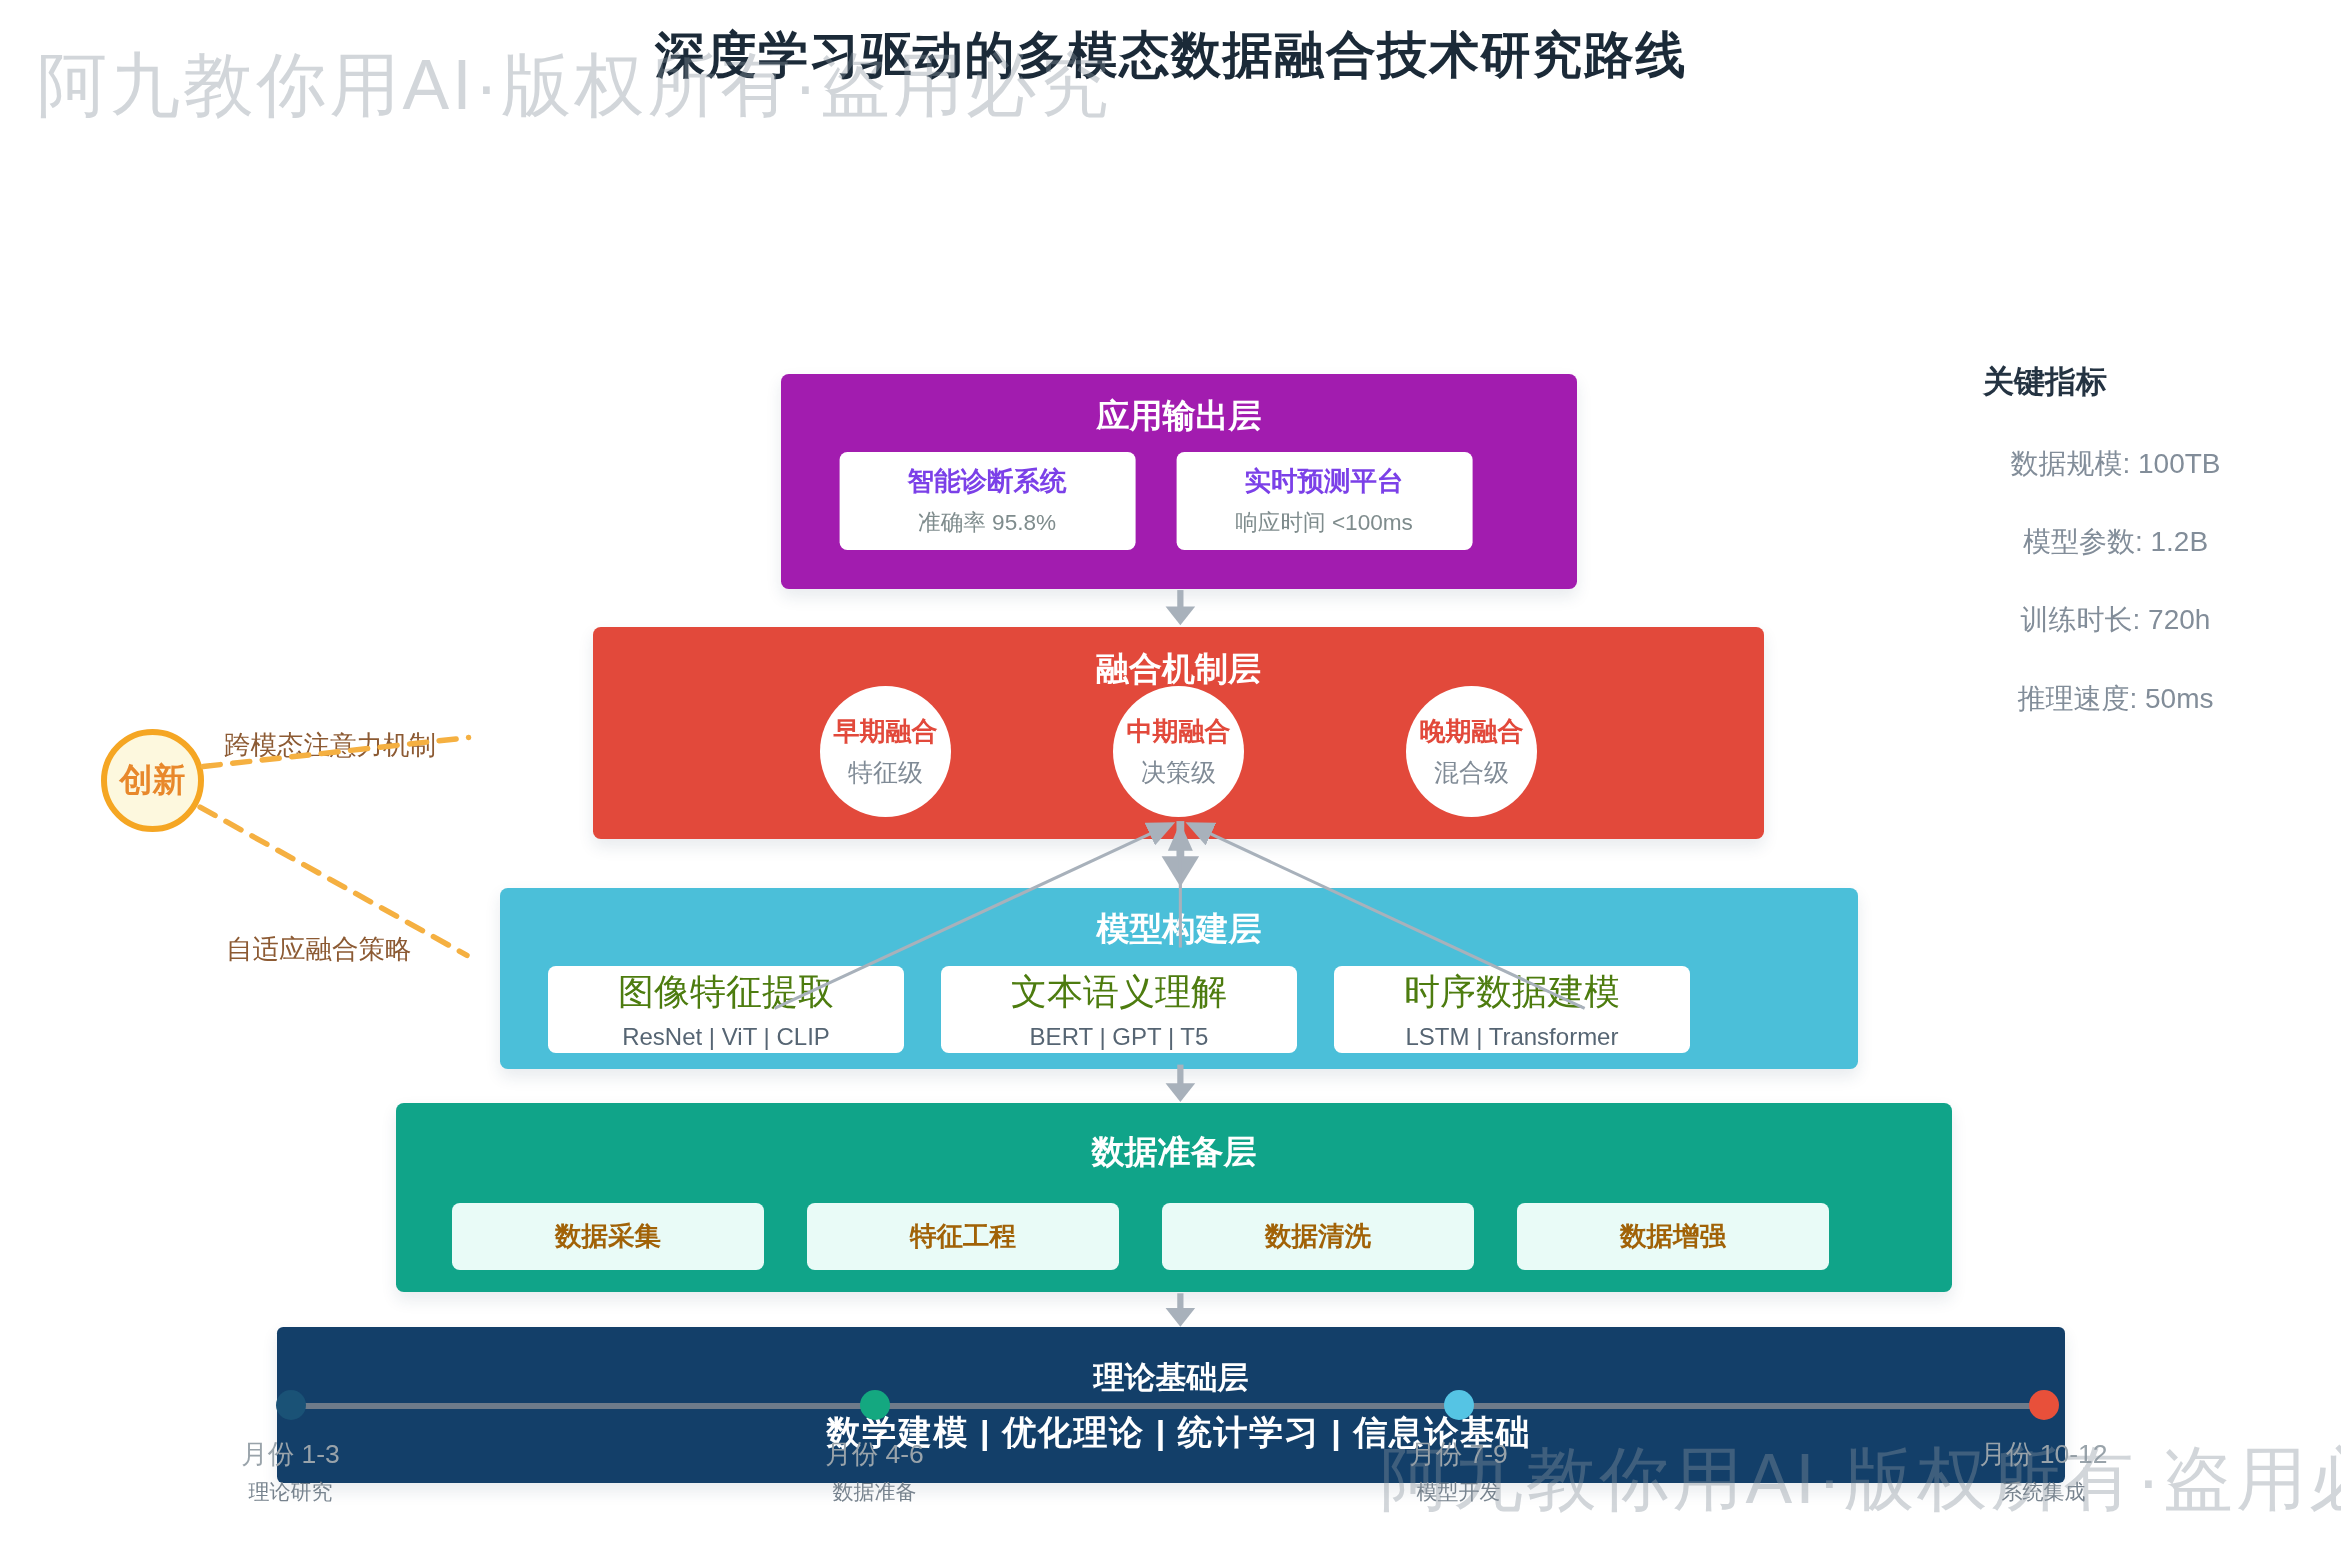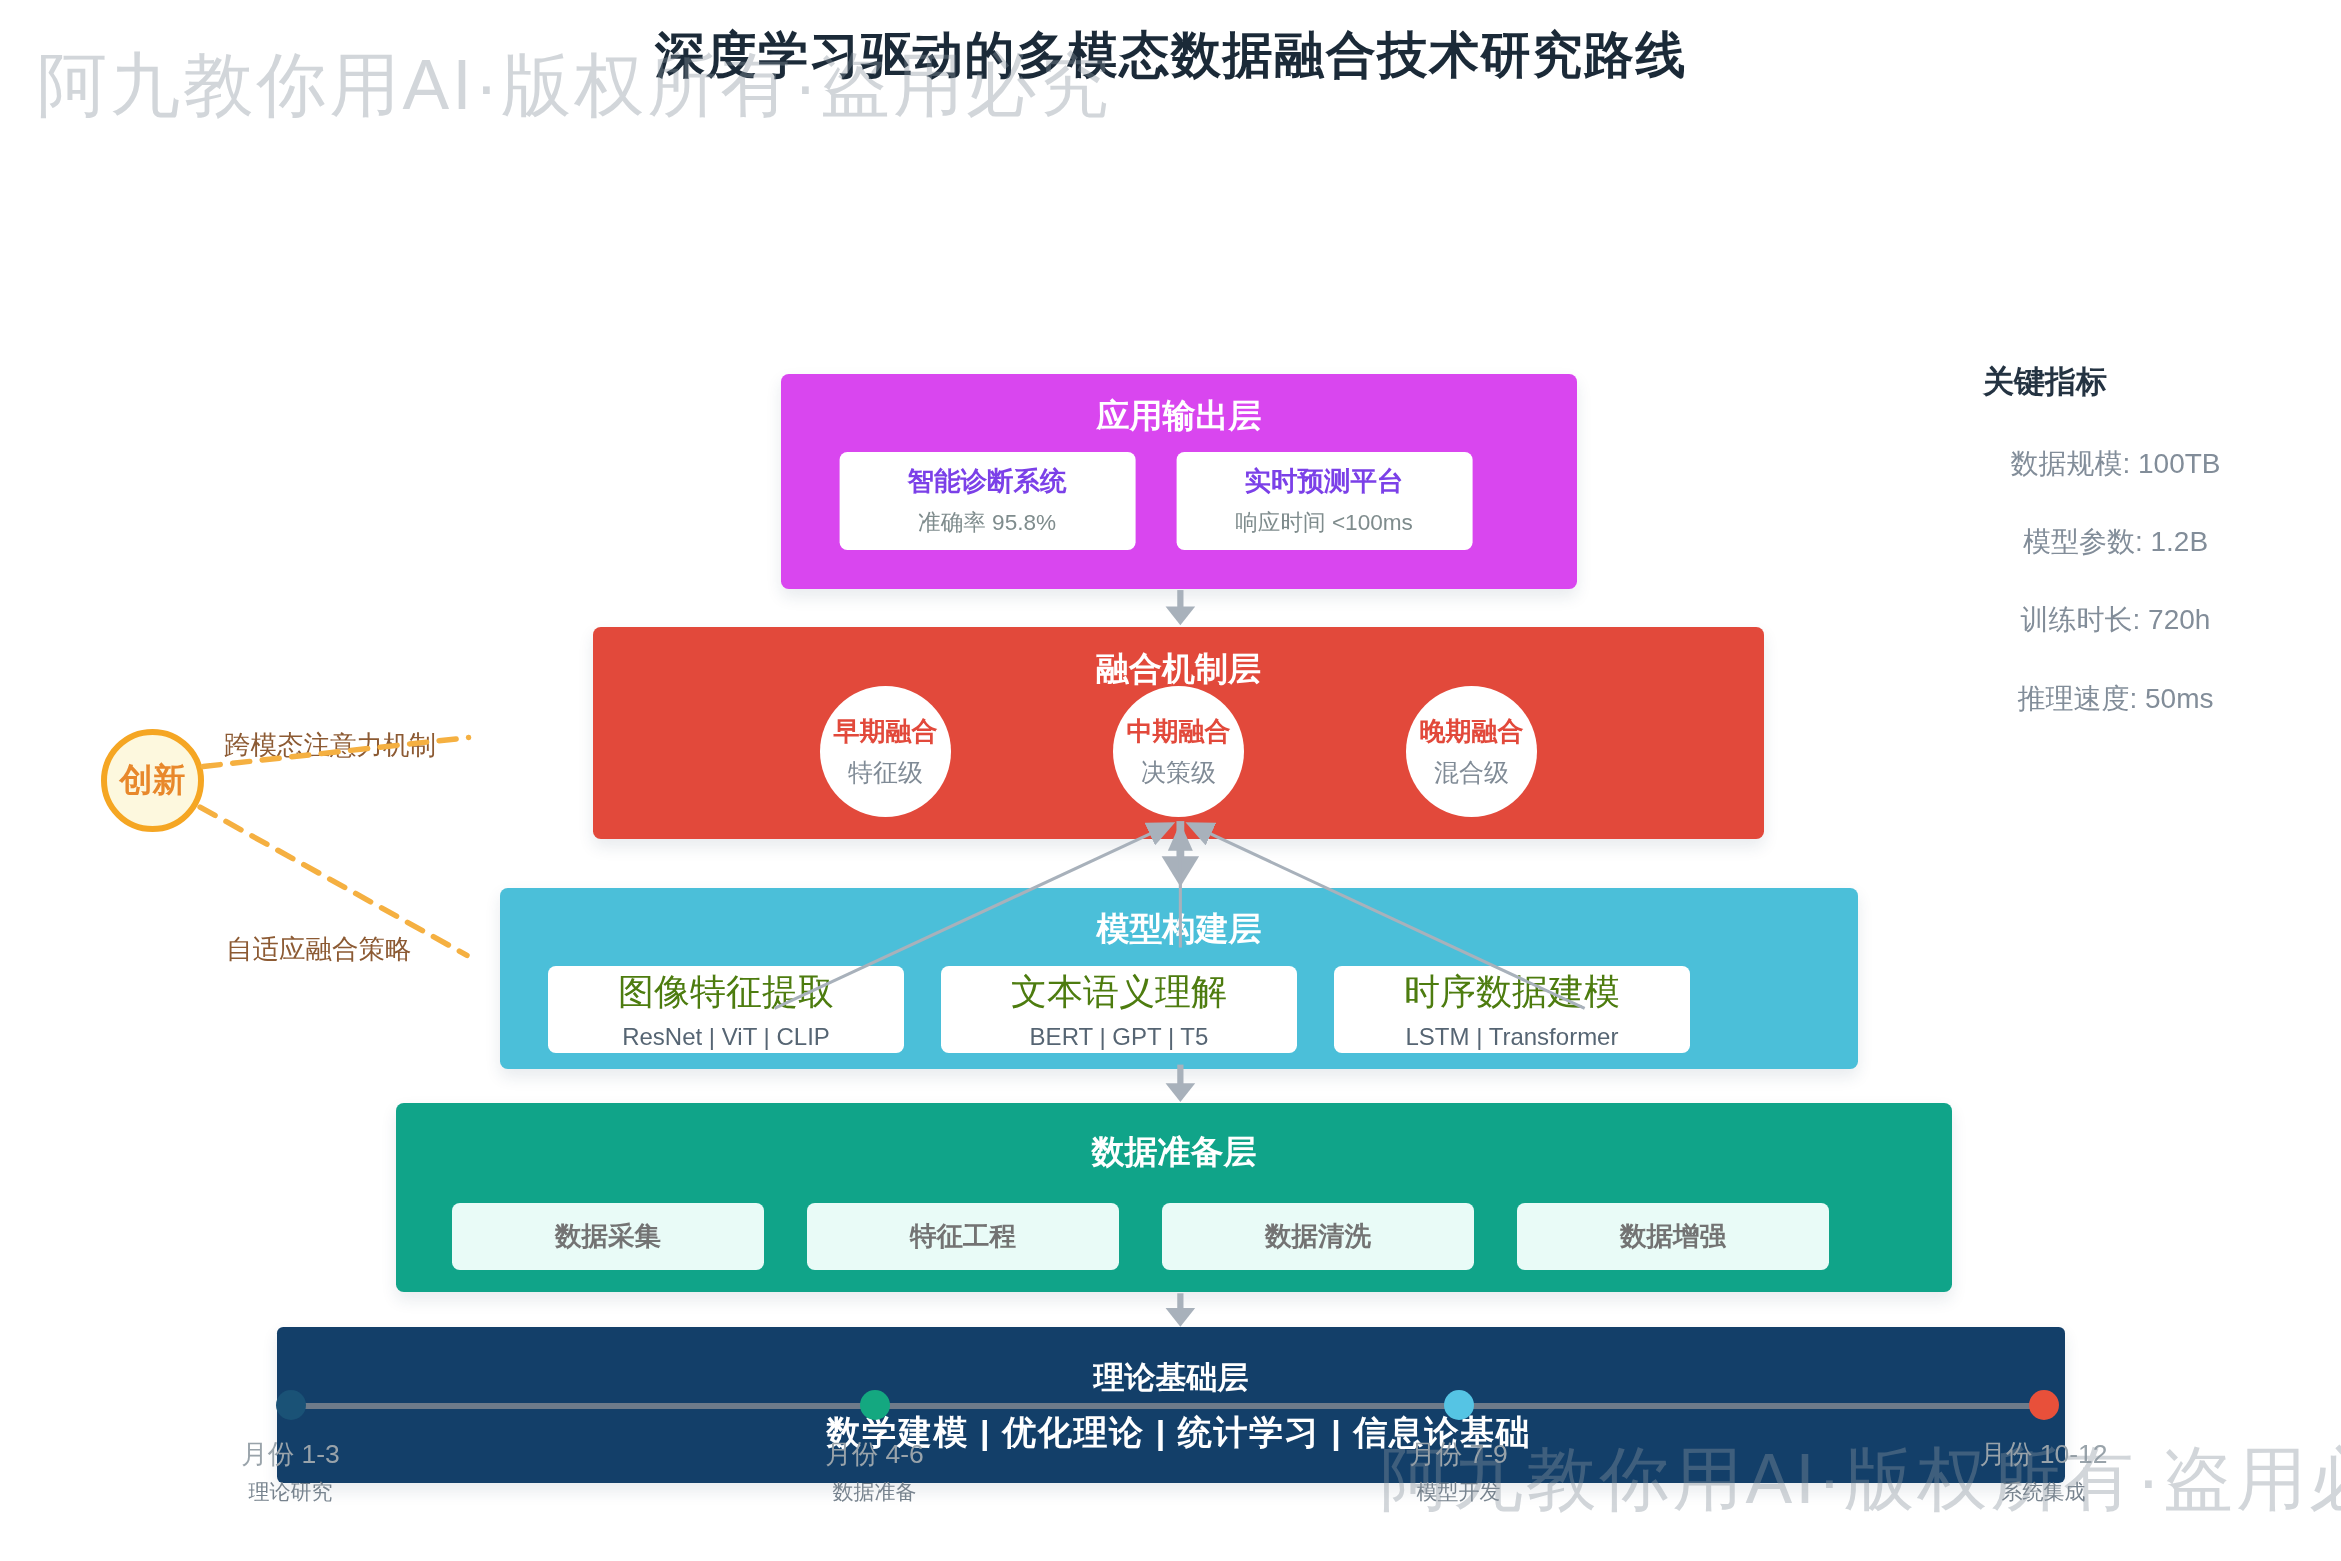--- a/index.html
+++ b/index.html
@@ -11,21 +11,21 @@
   #wm-top{left:37px;top:39px;}
   #wm-bottom{left:1380px;top:1433px;}
 
   #main-title{position:absolute;left:0;top:22px;width:2342px;text-align:center;
               font-size:50px;font-weight:900;color:#1b2a38;letter-spacing:1.6px;z-index:20;}
 
   .layer{position:absolute;border-radius:7.8px;box-shadow:0 7.8px 15.6px rgba(30,60,90,0.10);z-index:5;}
   .layer-title{text-align:center;color:#ffffff;font-weight:700;font-size:33px;}
 
   
-  #layer-application{left:781px;top:374px;width:796px;height:215px;background:#d946ef;}
+  #layer-application{left:781px;top:374px;width:796px;height:215px;background:#a21caf;}
   #layer-application .layer-title{padding-top:20px;}
   .app-cards{display:flex;justify-content:center;gap:41px;margin-top:12.5px;transform:translateX(-23.4px);}
   .app-card{width:296px;height:98px;background:#ffffff;border-radius:7.8px;display:flex;
             flex-direction:column;align-items:center;justify-content:center;}
   .app-card-name{font-size:26.5px;font-weight:700;color:#7b40e8;}
   .app-card-metric{font-size:22.6px;color:#7f8c8d;margin-top:7.8px;}
 
   
   #layer-fusion{left:593px;top:627px;width:1171px;height:212px;background:#e2493b;}
   #layer-fusion .layer-title{padding-top:20px;}
@@ -43,21 +43,21 @@
               flex-direction:column;align-items:center;justify-content:center;}
   .model-card-name{font-size:36px;font-weight:400;color:#4d7c0f;}
   .model-card-tech{font-size:24px;color:#566573;margin-top:6.2px;}
 
   
   #layer-data{left:396px;top:1103px;width:1556px;height:189px;background:#10a489;}
   #layer-data .layer-title{padding-top:26.5px;}
   .data-cards{display:flex;justify-content:flex-start;gap:43px;margin-top:28px;padding-left:56px;}
   .data-card{width:312px;height:67px;background:#e9fbf7;border-radius:7.8px;display:flex;
              align-items:center;justify-content:center;}
-  .data-card-name{font-size:26.5px;font-weight:700;color:#737373;}
+  .data-card-name{font-size:26.5px;font-weight:700;color:#a16207;}
 
   
   #layer-theory{left:277px;top:1327px;width:1788px;height:156px;background:#133f69;border-radius:6.2px;}
   #layer-theory .layer-title{padding-top:30px;font-size:31px;}
   #theory-topics{position:absolute;left:0;top:1410px;width:2358px;text-align:center;color:#ffffff;
                  font-size:34px;font-weight:800;letter-spacing:1.6px;z-index:30;}
 
   
   #timeline-line{position:absolute;left:290px;top:1403px;width:1753px;height:5.5px;background:#6e7b8a;z-index:25;}
   .timeline-dot{position:absolute;width:30px;height:30px;border-radius:50%;top:1390px;z-index:35;}

